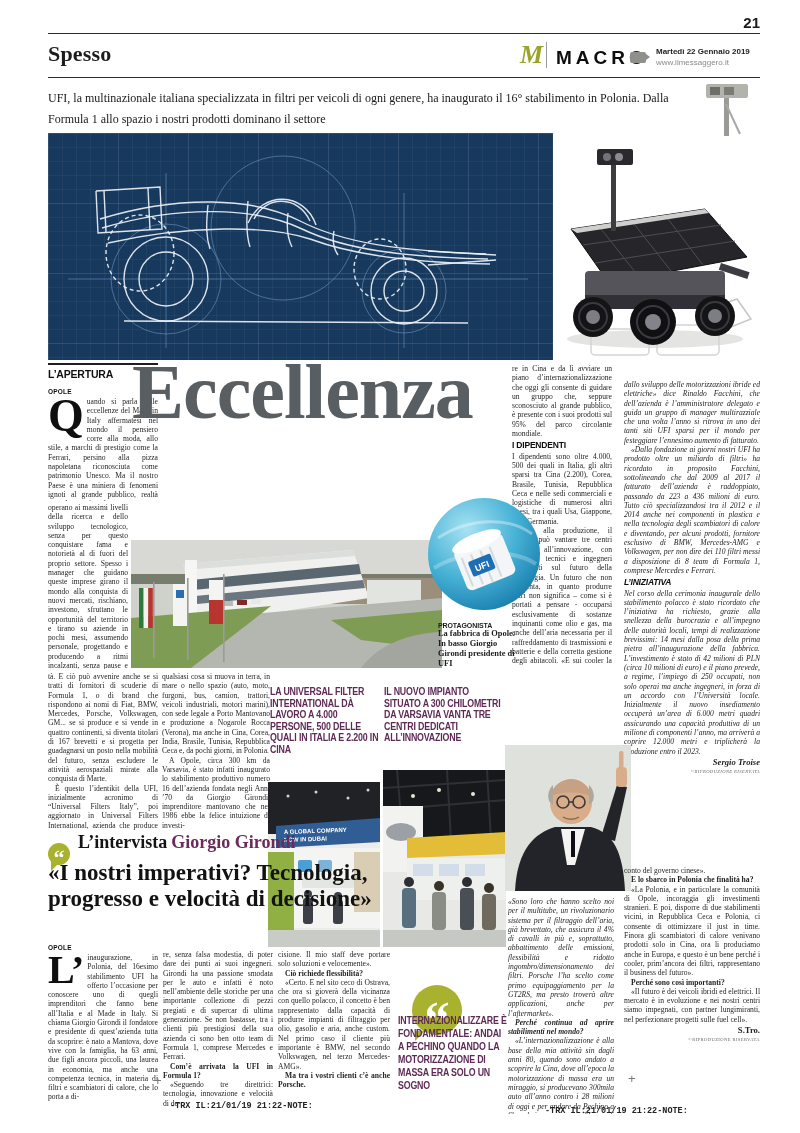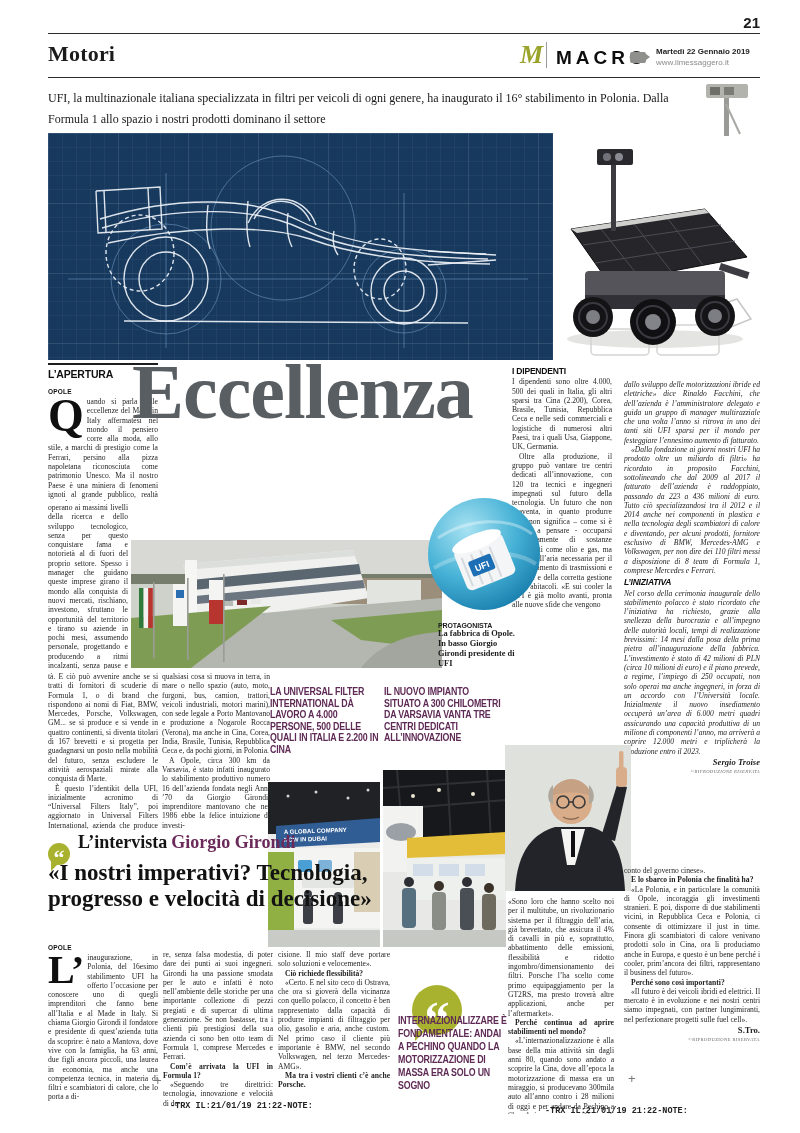--- a/index.html
+++ b/index.html
@@ -59,21 +59,21 @@
   .capk{font-family:"Liberation Sans",sans-serif;font-weight:700;font-size:7px;letter-spacing:-.1px;}
   .capt{font-weight:700;font-size:8.4px;line-height:10px;}
 </style>
 </head>
 <body>
 
 <div id="paper">
 
   <div class="abs pagenum" style="right:40px;top:14px;">21</div>
   <div class="abs rule" style="left:48px;top:33px;width:712px;"></div>
-  <div class="abs section-title" style="left:48px;top:41px;">Motori</div>
+  <div class="abs section-title" style="left:48px;top:41px;">Spesso</div>
   <div class="abs logo-m" style="left:520px;top:42px;">M</div>
   <div class="abs logo-bar" style="left:546px;top:42px;"></div>
   <div class="abs logo-name" style="left:556px;top:47px;">MACRO</div>
   <div class="abs cam" style="left:630px;top:52px;"></div>
   <div class="abs hdr-date" style="left:656px;top:47px;">Martedì 22 Gennaio 2019</div>
   <div class="abs hdr-site" style="left:656px;top:58px;">www.ilmessaggero.it</div>
   <div class="abs rule" style="left:48px;top:77px;width:712px;"></div>
 
   <div class="abs standfirst" style="left:48px;top:88px;width:632px;">UFI, la multinazionale italiana specializzata in filtri per veicoli di ogni genere, ha inaugurato il 16° stabilimento in Polonia. Dalla Formula 1 allo spazio i nostri prodotti dominano il settore</div>
 
@@ -256,20 +256,21 @@
       </g>
     </svg>
   </div>
 
   <div class="abs" style="left:438px;top:622px;width:86px;z-index:6;">
     <div class="capk">PROTAGONISTA</div>
     <div class="capt">La fabbrica di Opole. In basso Giorgio Girondi presidente di UFI</div>
   </div>
 
   <div class="abs body" style="left:512px;top:364px;width:100px;height:302px;">
+    <p>re in Cina e da lì avviare un piano d’internazionalizzazione che oggi gli consente di guidare un gruppo che, seppure sconosciuto al grande pubblico, è presente con i suoi prodotti sul 95% del parco circolante mondiale.</p>
     <div class="subhead">I DIPENDENTI</div>
     <p>I dipendenti sono oltre 4.000, 500 dei quali in Italia, gli altri sparsi tra Cina (2.200), Corea, Brasile, Tunisia, Repubblica Ceca e nelle sedi commerciali e logistiche di numerosi altri Paesi, tra i quali Usa, Giappone, UK, Germania.</p>
       <p>Oltre alla produzione, il gruppo può vantare tre centri dedicati all’innovazione, con 120 tra tecnici e ingegneri impegnati sul futuro della tecnologia. Un futuro che non spaventa, in quanto produrre filtri non significa – come si è portati a pensare - occuparsi esclusivamente di sostanze inquinanti come olio e gas, ma anche dell’aria necessaria per il raffreddamento di trasmissioni e batterie e della corretta gestione degli abitacoli. «E sui cooler la UFI è già molto avanti, pronta alle nuove sfide che vengono</p>
   </div>
 
   <div class="abs body" style="left:624px;top:380px;width:136px;height:452px;font-style:italic;">
     <p>dallo sviluppo delle motorizzazioni ibride ed elettriche» dice Rinaldo Facchini, che dell’azienda è l’amministratore delegato e guida un gruppo di manager multirazziale che una volta l’anno si ritrova in uno dei tanti siti UFI sparsi per il mondo per festeggiare l’ennesimo aumento di fatturato.</p>
       <p>«Dalla fondazione ai giorni nostri UFI ha prodotto oltre un miliardo di filtri» ha ricordato in proposito Facchini, sottolineando che dal 2009 al 2017 il fatturato dell’azienda è raddoppiato, passando da 223 a 436 milioni di euro. Tutto ciò specializzandosi tra il 2012 e il 2014 anche nei componenti in plastica e nella tecnologia degli scambiatori di calore e diventando, per alcuni prodotti, fornitore esclusivo di BMW, Mercedes-AMG e Volkswagen, per non dire dei 110 filtri messi a disposizione di 8 team di Formula 1, comprese Mercedes e Ferrari.</p>
     <div class="subhead">L’INIZIATIVA</div>
     <p>Nel corso della cerimonia inaugurale dello stabilimento polacco è stato ricordato che l’iniziativa ha richiesto, grazie alla snellezza della burocrazia e all’impegno delle autorità locali, tempi di realizzazione brevissimi: 14 mesi dalla posa della prima pietra all’inaugurazione della fabbrica. L’investimento è stato di 42 milioni di PLN (circa 10 milioni di euro) e il piano prevede, a regime, l’impiego di 250 occupati, non solo operai ma anche ingegneri, in forza di un accordo con l’Università locale. Inizialmente il nuovo insediamento occuperà un’area di 6.000 metri quadri assicurando una capacità produttiva di un milione di componenti l’anno, ma arriverà a coprire 12.000 metri e triplicherà la produzione entro il 2023.</p>
@@ -385,21 +386,21 @@
     <p class="q">Ciò richiede flessibilità?</p>
     <p>«Certo. E nel sito ceco di Ostrava, che ora si gioverà della vicinanza con quello polacco, il concetto è ben rappresentato dalla capacità di produrre impianti di filtraggio per olio, gasolio e aria, anche custom. Nel primo caso il cliente più importante è BMW, nel secondo Volkswagen, nel terzo Mercedes-AMG».</p>
     <p class="q">Ma tra i vostri clienti c’è anche Porsche.</p>
   </div>
 
   <div class="abs bub" style="left:412px;top:952px;width:50px;height:50px;">
     <span class="qm" style="font-size:50px;line-height:68px;">“</span>
   </div>
   <div class="abs pq pq-big" style="left:398px;top:1014px;width:130px;">INTERNAZIONALIZZARE È FONDAMENTALE: ANDAI A PECHINO QUANDO LA MOTORIZZAZIONE DI MASSA ERA SOLO UN SOGNO</div>
 
-  <div class="abs body" style="left:508px;top:897px;width:106px;height:217px;">
+  <div class="abs body" style="left:508px;top:897px;width:106px;height:217px;font-style:italic;">
     <p>«Sono loro che hanno scelto noi per il multitube, un rivoluzionario sistema per il filtraggio dell’aria, già brevettato, che assicura il 4% di cavalli in più e, soprattutto, abbattimento delle emissioni, flessibilità e ridotto ingombro/dimensionamento dei filtri. Porsche l’ha scelto come primo equipaggiamento per la GT2RS, ma presto troverà altre applicazioni, anche per l’aftermarket».</p>
     <p class="q">Perché continua ad aprire stabilimenti nel mondo?</p>
     <p>«L’internazionalizzazione è alla base della mia attività sin dagli anni 80, quando sono andato a scoprire la Cina, dove all’epoca la motorizzazione di massa era un miraggio, si producevano 300mila auto all’anno contro i 28 milioni di oggi e per andare da Pechino a Shanghai occorrevano 33 ore di treno. Oggi lì ho cinque stabilimenti, e sette realizzati per</p>
   </div>
   <div class="abs body" style="left:624px;top:866px;width:136px;height:248px;">
     <p>conto del governo cinese».</p>
     <p class="q">E lo sbarco in Polonia che finalità ha?</p>
     <p>«La Polonia, e in particolare la comunità di Opole, incoraggia gli investimenti stranieri. E poi, disporre di due stabilimenti vicini, in Repubblica Ceca e Polonia, ci consente di ottimizzare il just in time. Finora gli scambiatori di calore venivano prodotti solo in Cina, ora li produciamo anche in Europa, e questo è un bene perché i cooler, prim’ancora dei filtri, rappresentano il business del futuro».</p>
     <p class="q">Perché sono così importanti?</p>
     <p>«Il futuro è dei veicoli ibridi ed elettrici. Il mercato è in evoluzione e nei nostri centri siamo impegnati, con partner lungimiranti, nel perfezionare progetti sulle fuel cell».</p>

